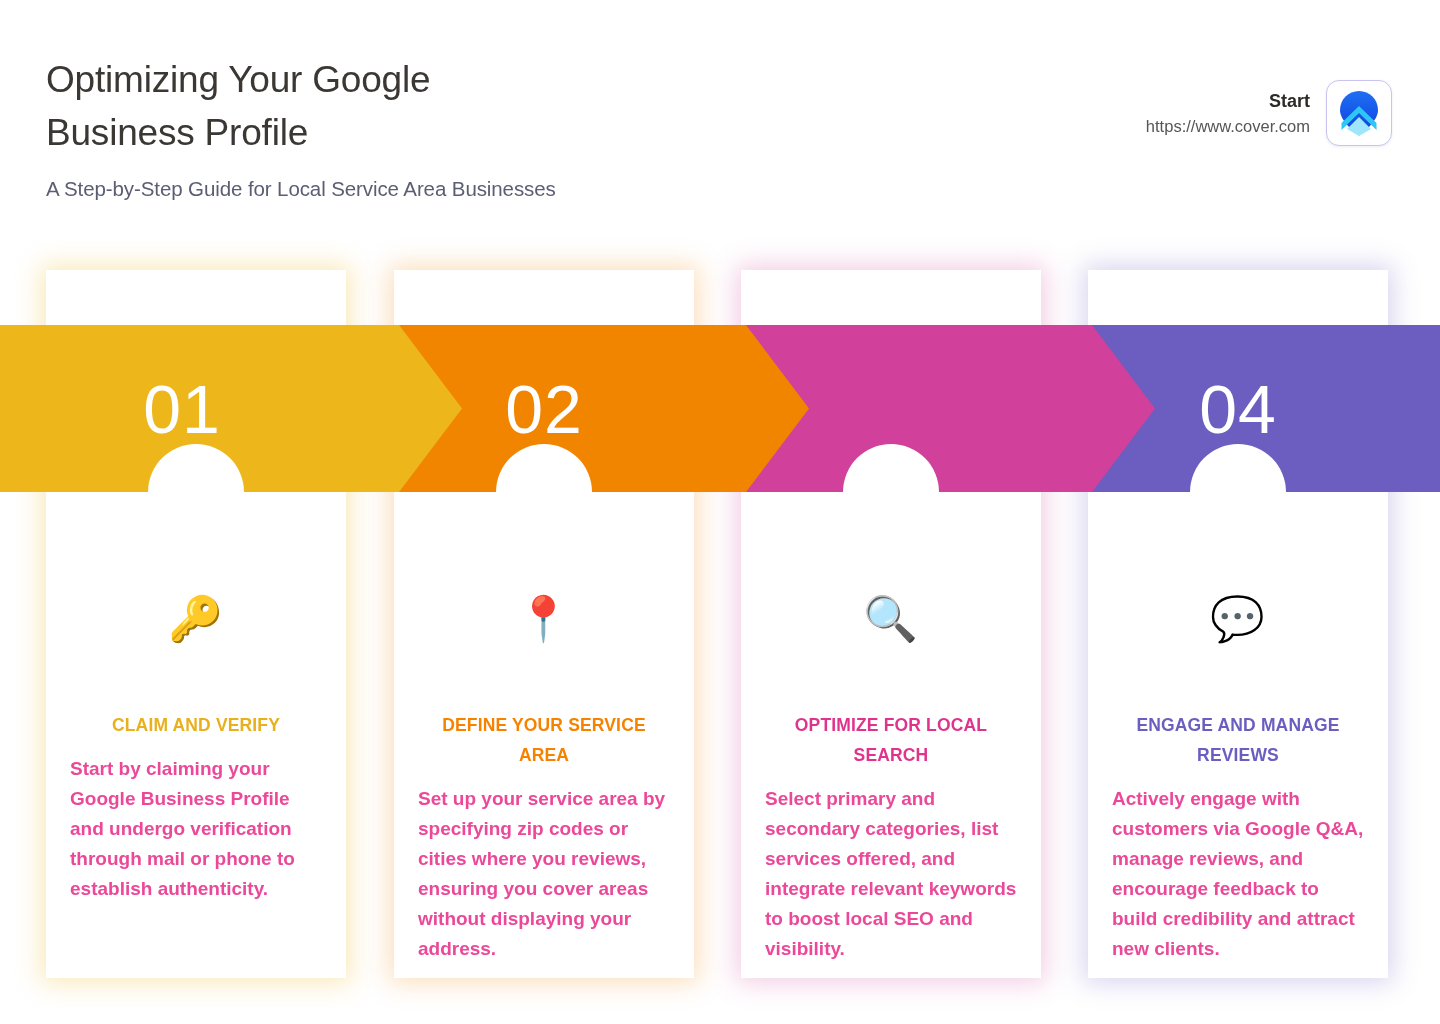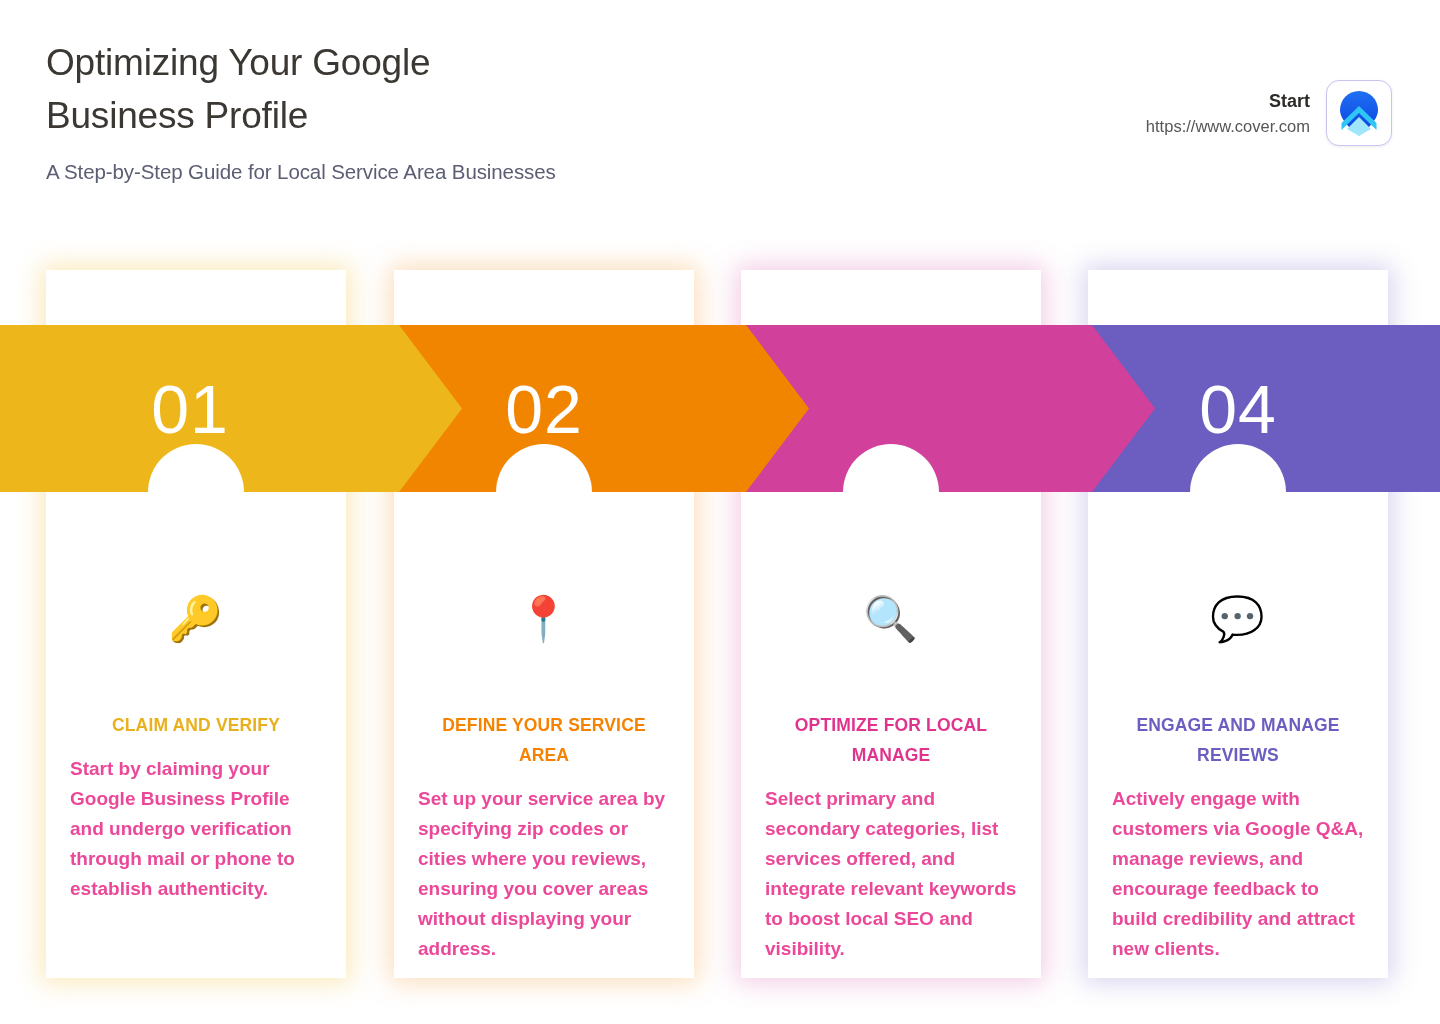--- a/index.html
+++ b/index.html
@@ -6,21 +6,21 @@
   html, body {
     width:1440px; height:1024px;
     background:#ffffff;
     font-family:"Liberation Sans", sans-serif;
     overflow:hidden;
   }
   .page { position:relative; width:1440px; height:1024px; background:#fff; }
 
   
   .header { position:absolute; left:0; top:0; width:1440px; height:240px; }
-  .title-block { position:absolute; left:46px; top:36px; }
+  .title-block { position:absolute; left:46px; top:53px; }
   .title {
     font-size:37px; font-weight:400; color:#3b3733;
     line-height:53px; letter-spacing:-0.2px; white-space:pre-line;
   }
   .subtitle {
     margin-top:18px;
     font-size:20.5px; font-weight:400; color:#5b5d73;
     letter-spacing:-0.1px;
   }
 
@@ -75,21 +75,21 @@
   
   .banner { position:absolute; left:0; top:325px; width:1440px; height:167px; }
   .banner svg { display:block; }
 
   .num {
     position:absolute; top:325px; height:167px; width:300px;
     display:flex; align-items:center; justify-content:center;
     color:#ffffff; font-size:68px; font-weight:300; letter-spacing:1px;
     line-height:1; pointer-events:none;
   }
-  .num.n1 { left:40px; }
+  .num.n1 { left:32px; }
   .num.n2 { left:394px; }
   .num.n3 { left:741px; }
   .num.n4 { left:1088px; }
 </style>
 </head>
 <body>
 
 <div class="page">
 
   <div class="header">
@@ -140,21 +140,21 @@
         <div class="step-title">DEFINE YOUR SERVICE AREA</div>
         <div class="step-desc">Set up your service area by specifying zip codes or cities where you reviews, ensuring you cover areas without displaying your address.</div>
       </div>
     </div>
 
     <div class="card c3">
       <div class="card-inner">
         <div class="icon-wrap">
           <span class="icon-glyph">🔍</span>
         </div>
-        <div class="step-title">OPTIMIZE FOR LOCAL MANAGE</div>
+        <div class="step-title">OPTIMIZE FOR LOCAL SEARCH</div>
         <div class="step-desc">Select primary and secondary categories, list services offered, and integrate relevant keywords to boost local SEO and visibility.</div>
       </div>
     </div>
 
     <div class="card c4">
       <div class="card-inner">
         <div class="icon-wrap">
           <span class="icon-glyph">💬</span>
         </div>
         <div class="step-title">ENGAGE AND MANAGE REVIEWS</div>

